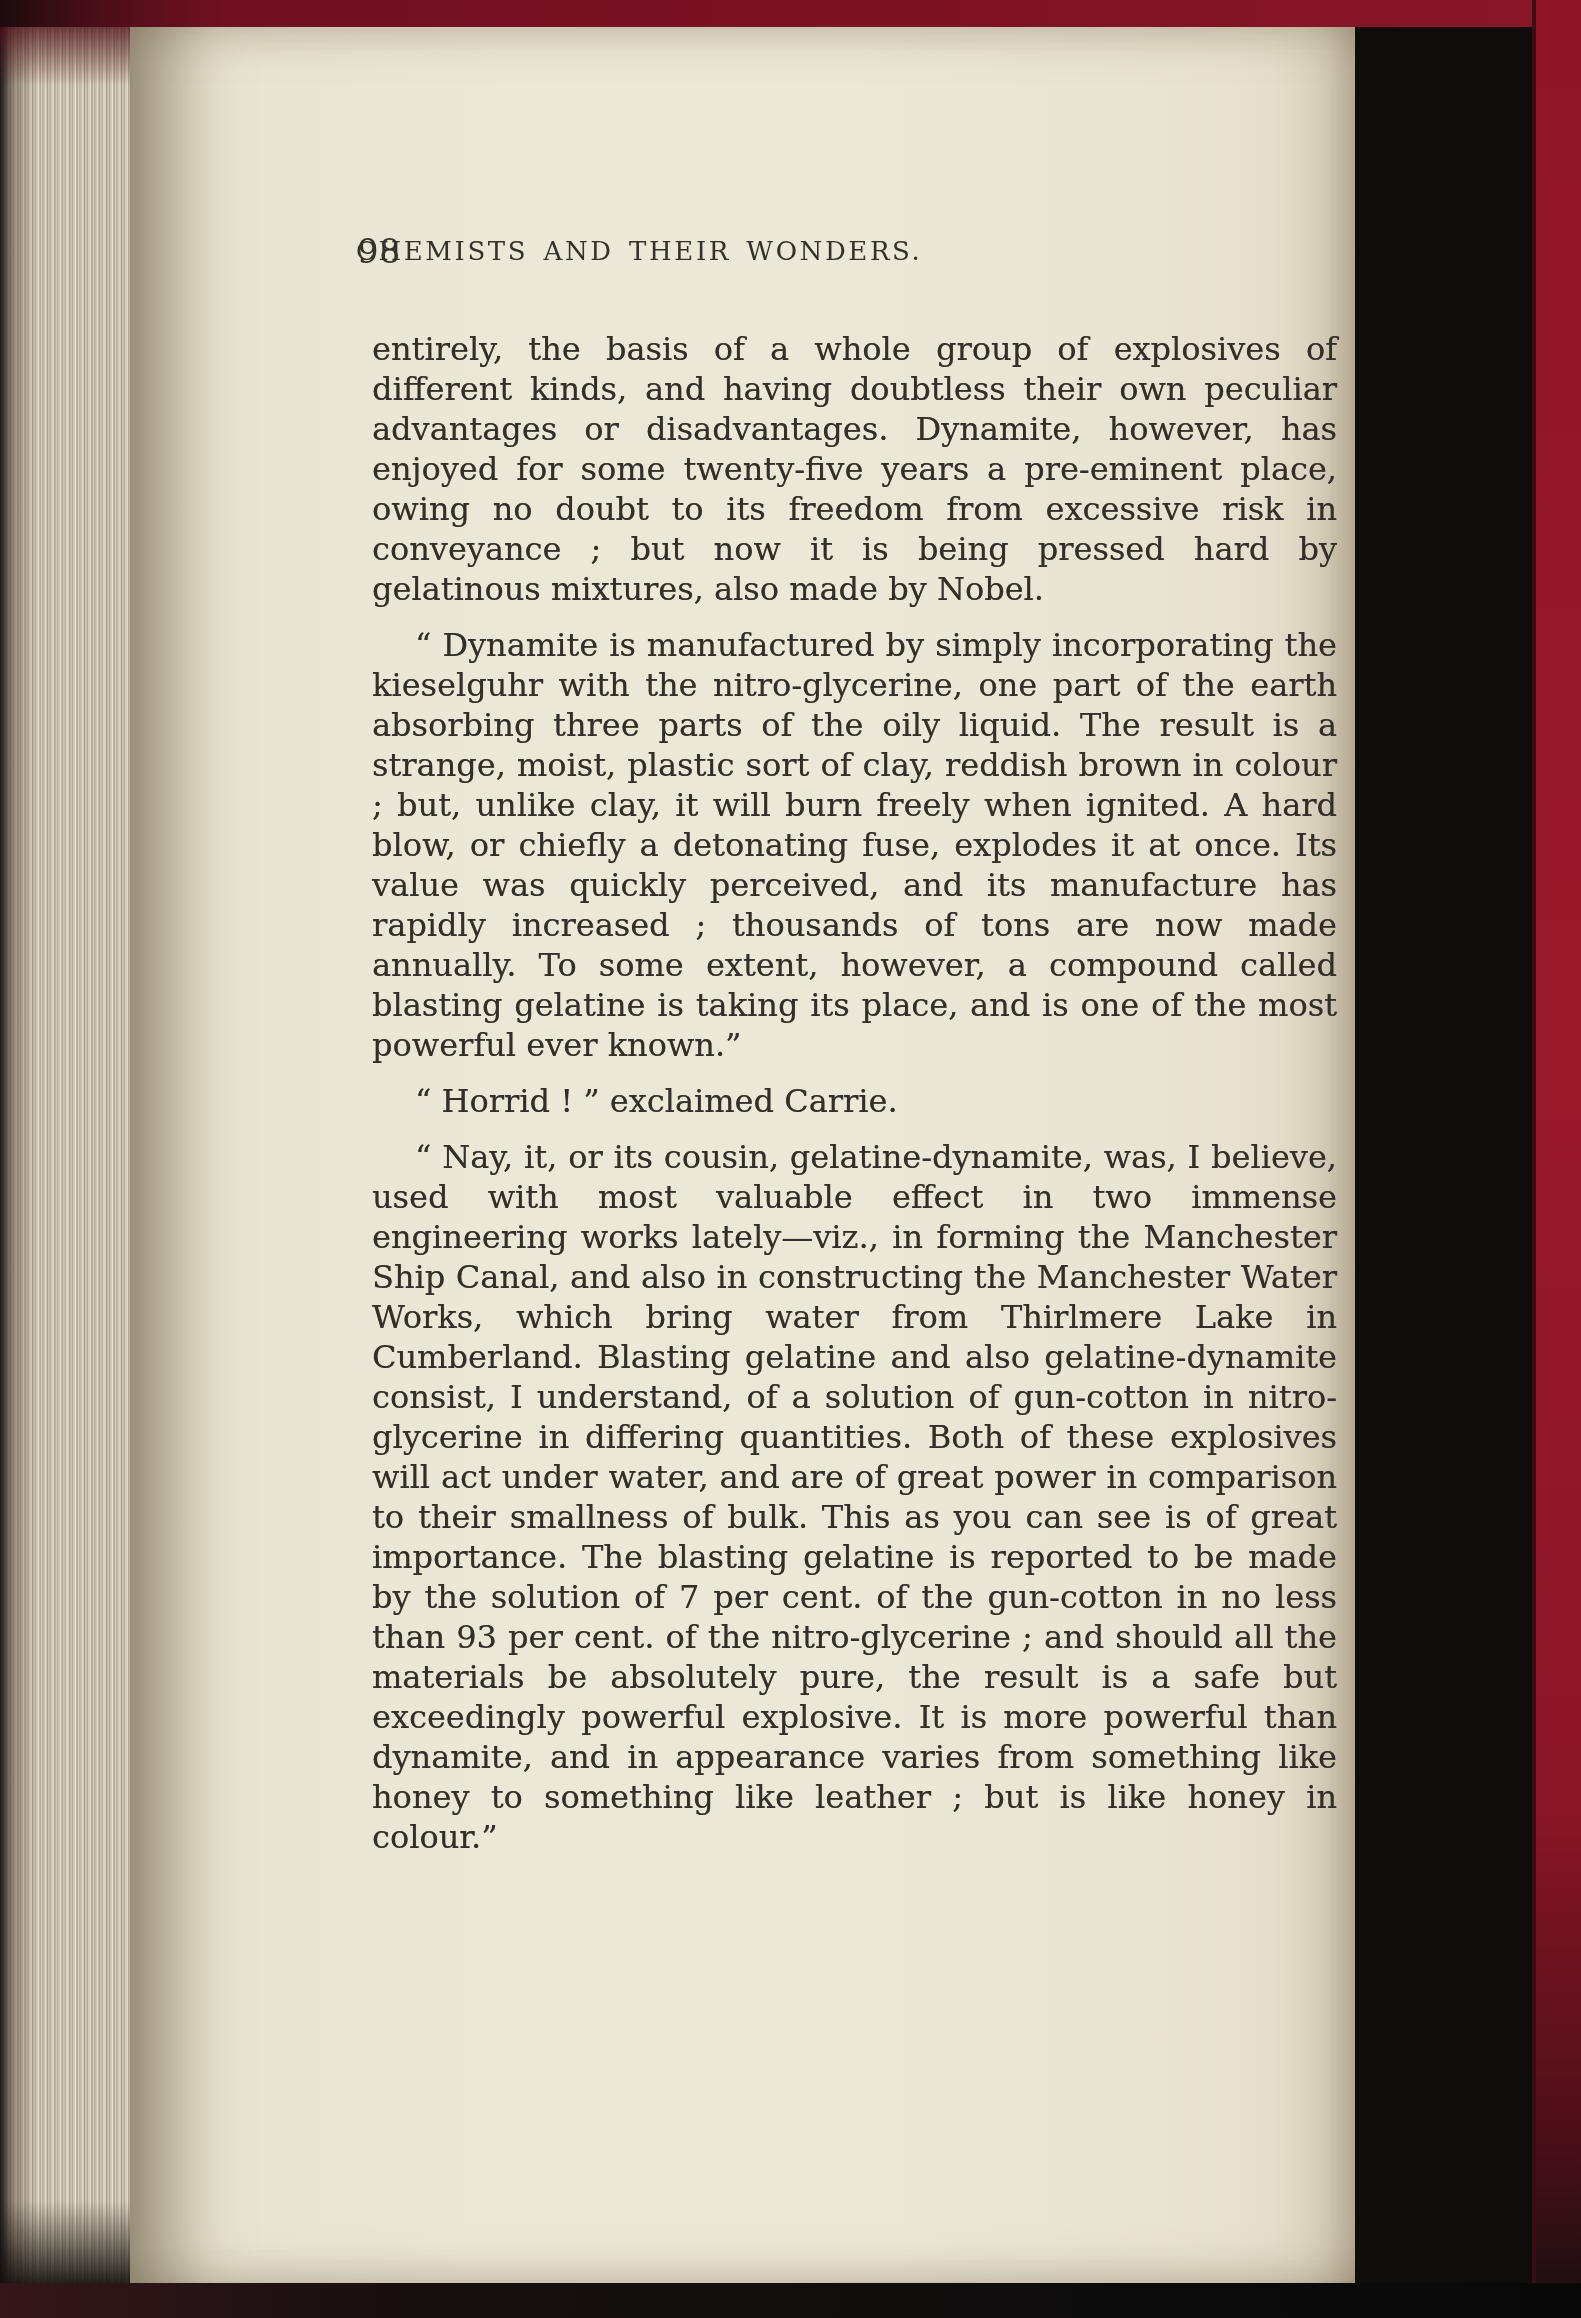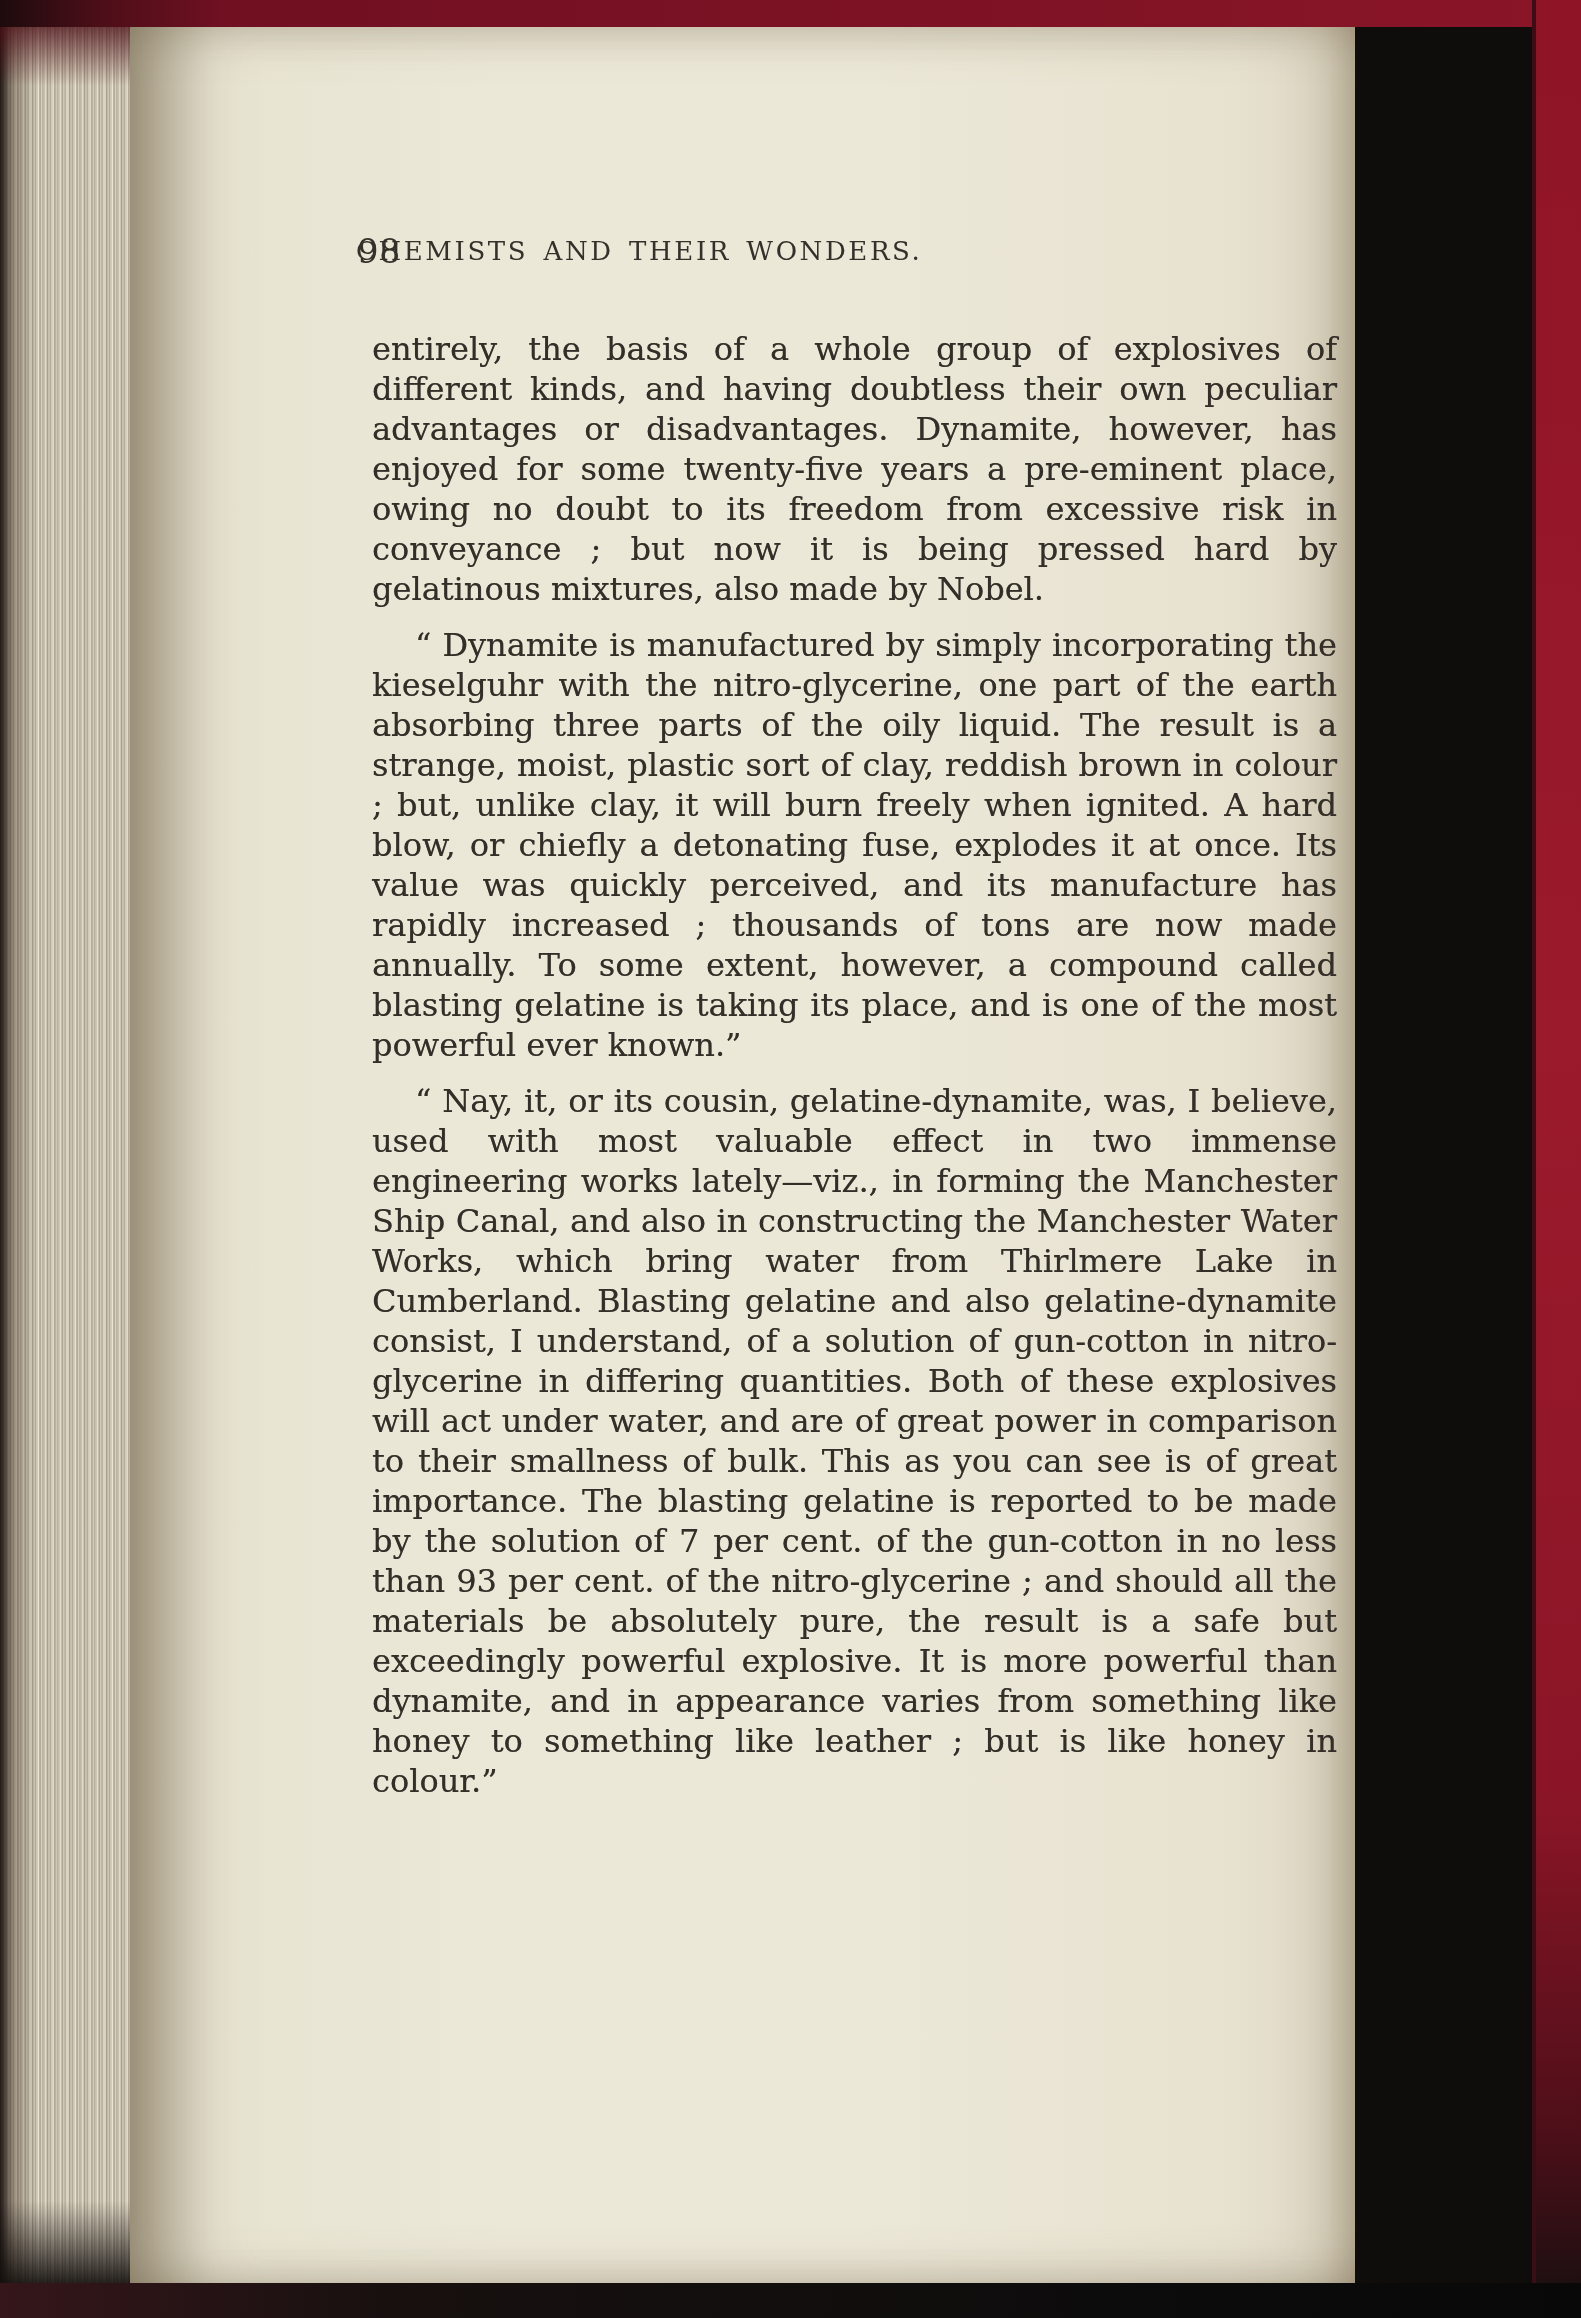--- a/index.html
+++ b/index.html
@@ -115,19 +115,20 @@
   <div class="page">
 
     <div class="page-header">
       <span class="page-number">98</span>
       <span class="running-header">CHEMISTS AND THEIR WONDERS.</span>
     </div>
 
     <div class="text-block">
       <p class="para">entirely, the basis of a whole group of explosives of different kinds, and having doubtless their own peculiar advantages or disadvantages. Dynamite, however, has enjoyed for some twenty-five years a pre-eminent place, owing no doubt to its freedom from excessive risk in conveyance ; but now it is being pressed hard by gelatinous mixtures, also made by Nobel.</p>
       <p class="para indent">“ Dynamite is manufactured by simply incorporating the kieselguhr with the nitro-glycerine, one part of the earth absorbing three parts of the oily liquid. The result is a strange, moist, plastic sort of clay, reddish brown in colour ; but, unlike clay, it will burn freely when ignited. A hard blow, or chiefly a detonating fuse, explodes it at once. Its value was quickly perceived, and its manufacture has rapidly increased ; thousands of tons are now made annually. To some extent, however, a compound called blasting gelatine is taking its place, and is one of the most powerful ever known.”</p>
+      <p class="para indent">“ Horrid ! ” exclaimed Carrie.</p>
       <p class="para indent">“ Nay, it, or its cousin, gelatine-dynamite, was, I believe, used with most valuable effect in two immense engineering works lately—viz., in forming the Manchester Ship Canal, and also in constructing the Manchester Water Works, which bring water from Thirlmere Lake in Cumberland. Blasting gelatine and also gelatine-dynamite consist, I understand, of a solution of gun-cotton in nitro-glycerine in differing quantities. Both of these explosives will act under water, and are of great power in comparison to their smallness of bulk. This as you can see is of great importance. The blasting gelatine is reported to be made by the solution of 7 per cent. of the gun-cotton in no less than 93 per cent. of the nitro-glycerine ; and should all the materials be absolutely pure, the result is a safe but exceedingly powerful explosive. It is more powerful than dynamite, and in appearance varies from something like honey to something like leather ; but is like honey in colour.”</p>
     </div>
 
   </div>
 
 </div>
 
 
 </body></html>

